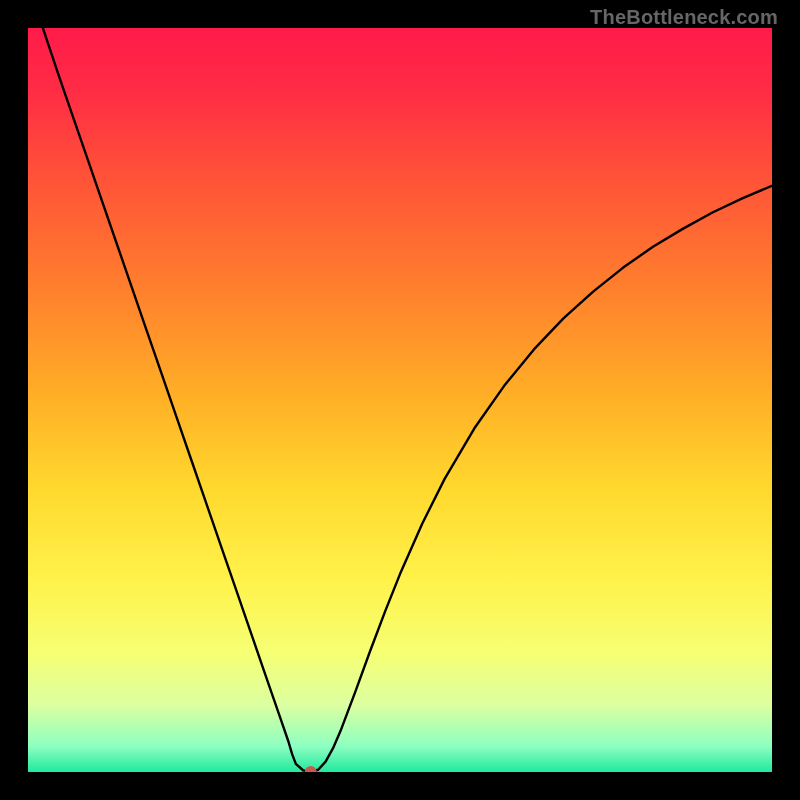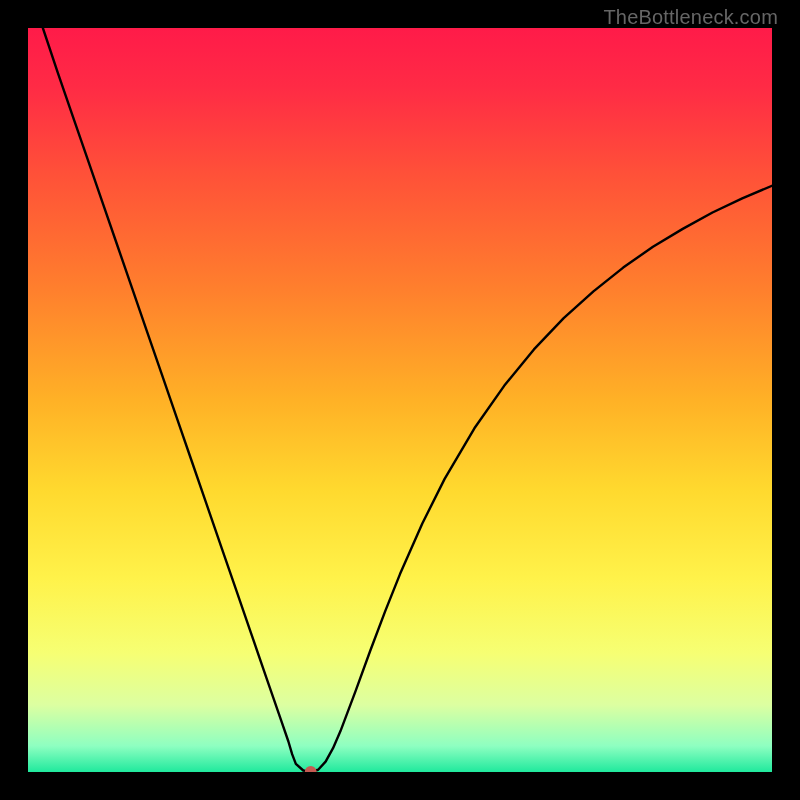--- a/index.html
+++ b/index.html
@@ -24,21 +24,21 @@
     width: 744px;
     height: 744px;
     overflow: hidden;
   }
   .watermark {
     position: absolute;
     top: 6px;
     right: 22px;
     color: #666;
     font-size: 20px;
-    font-weight: 400;
+    font-weight: 700;
     letter-spacing: 0.2px;
     user-select: none;
   }
   svg { display: block; }
 </style>
 </head>
 <body>
 <div class="container">
 
   <div class="watermark">TheBottleneck.com</div>

